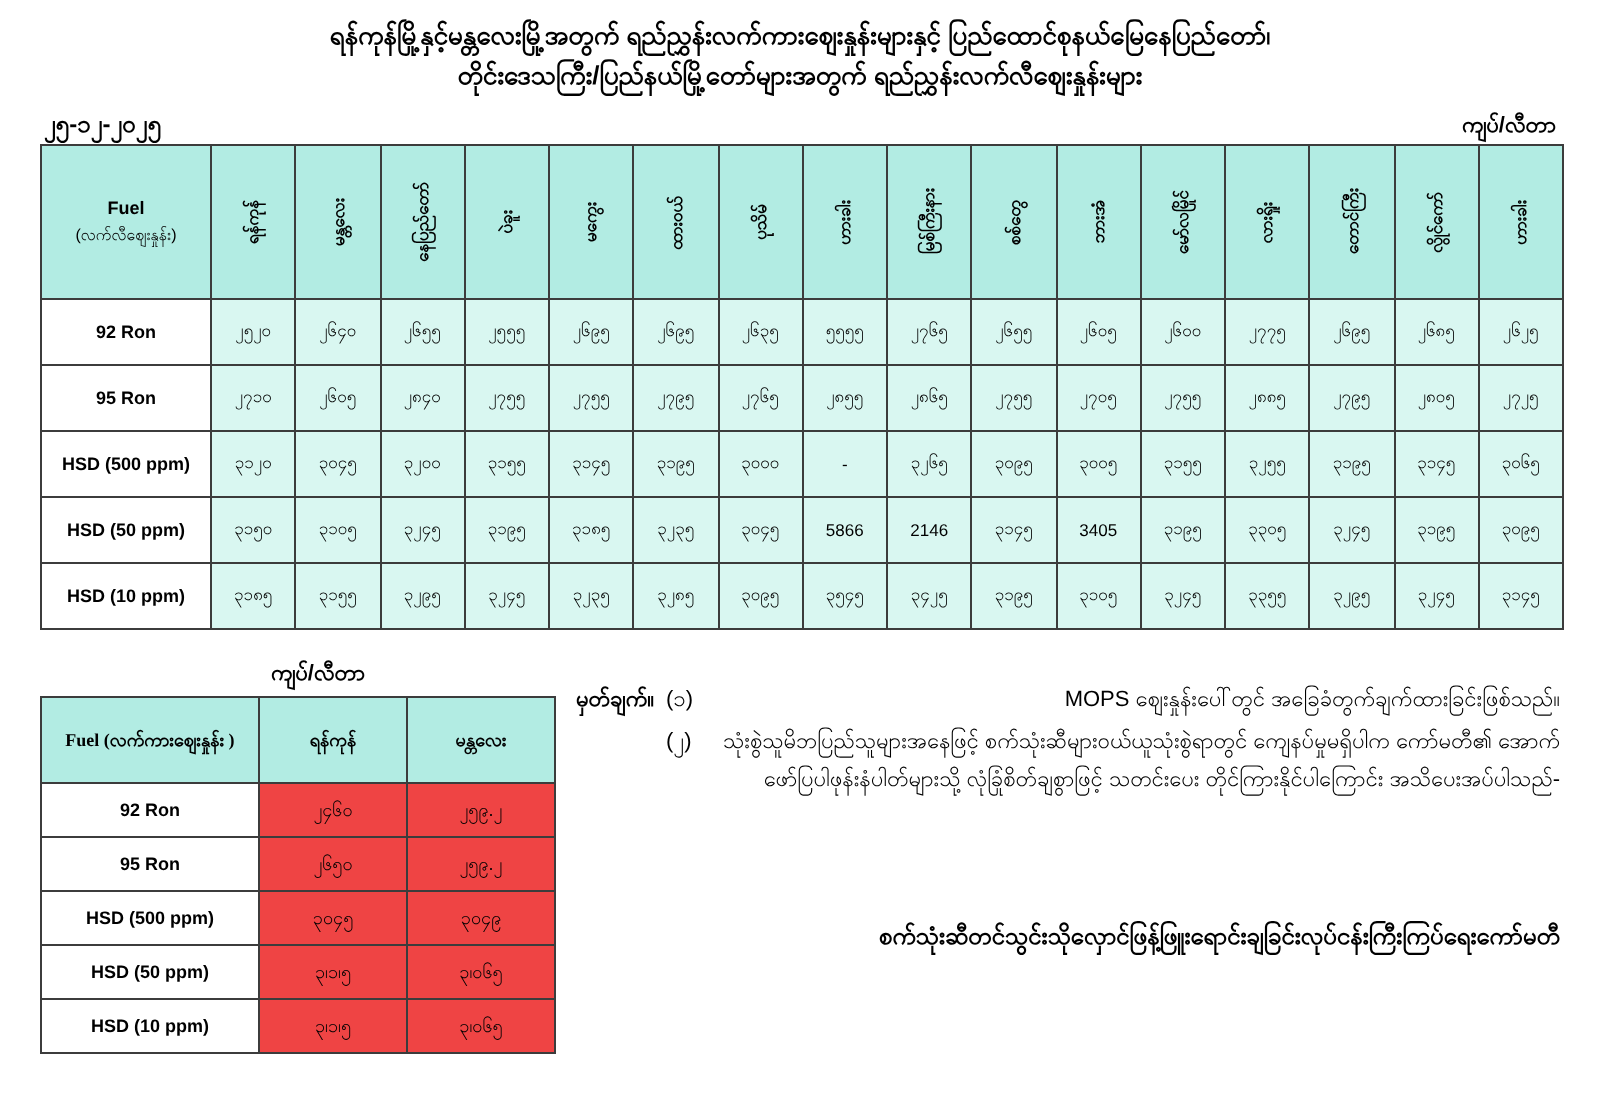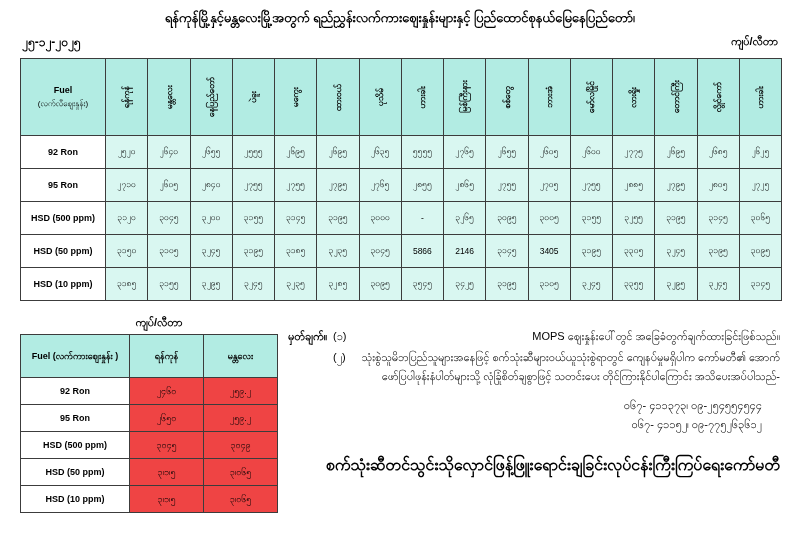--- a/index.html
+++ b/index.html
@@ -26,22 +26,22 @@
   }
   .title-line {
     font-size: 13px;
     font-weight: bold;
     line-height: 20px;
     letter-spacing: 0px;
   }
   .date-row {
     display: flex;
     justify-content: space-between;
-    align-items: flex-start;
-    padding: 6px 22px 6px 22px;
+    align-items: center;
+    padding: 6px 22px 0 22px;
     font-size: 12px;
     font-weight: bold;
   }
   .unit-label {
     font-size: 11px;
     font-weight: bold;
   }
   table.main-table {
     border-collapse: collapse;
     margin: 0 20px;
@@ -115,21 +115,21 @@
     vertical-align: middle;
     font-size: 9px;
   }
   table.small-table thead th {
     background: #b2ece3;
     height: 40px;
     font-weight: bold;
     font-size: 9px;
     line-height: 13px;
   }
-  table.small-table thead th.sm-fuel { width: 106px; }
+  table.small-table thead th.sm-fuel { width: 106px; font-family: Liberation Serif, serif; }
   table.small-table tbody td.rowlabel {
     font-weight: bold;
     font-size: 9px;
     line-height: 11px;
     padding: 3px 2px;
     background: #ffffff;
   }
   table.small-table tbody td.val {
     background: #ef4444;
     height: 24px;
@@ -163,31 +163,32 @@
     text-align: right;
     padding-right: 18px;
     font-size: 11px;
     line-height: 19px;
     margin-top: 10px;
   }
   .footer {
     position: absolute;
     right: 20px;
     bottom: 8px;
-    font-size: 16px;
+    font-size: 12px;
     font-weight: bold;
   }
 </style>
 </head>
 <body>
 
 <div class="page">
 
   <div class="title-block">
     <div class="title-line">ရန်ကုန်မြို့နှင့်မန္တလေးမြို့အတွက် ရည်ညွှန်းလက်ကားဈေးနှုန်းများနှင့် ပြည်ထောင်စုနယ်မြေနေပြည်တော်၊</div>
+    <div class="title-line">တိုင်းဒေသကြီး/ပြည်နယ်မြို့တော်များအတွက် ရည်ညွှန်းလက်လီဈေးနှုန်းများ</div>
   </div>
 
   <div class="date-row">
     <div>၂၅-၁၂-၂၀၂၅</div>
     <div class="unit-label">ကျပ်/လီတာ</div>
   </div>
 
   <table class="main-table">
     <thead>
       <tr>
@@ -398,22 +399,18 @@
       <div class="note-row">
         <div class="note-head">မှတ်ချက်။</div>
         <div class="note-num">(၁)</div>
         <div class="note-body">MOPS ဈေးနှုန်းပေါ်တွင် အခြေခံတွက်ချက်ထားခြင်းဖြစ်သည်။</div>
       </div>
       <div class="note-row">
         <div class="note-head" style="visibility:hidden">မှတ်ချက်။</div>
         <div class="note-num">(၂)</div>
         <div class="note-body">သုံးစွဲသူမိဘပြည်သူများအနေဖြင့် စက်သုံးဆီများဝယ်ယူသုံးစွဲရာတွင် ကျေနပ်မှုမရှိပါက ကော်မတီ၏ အောက်ဖော်ပြပါဖုန်းနံပါတ်များသို့ လုံခြုံစိတ်ချစွာဖြင့် သတင်းပေး တိုင်ကြားနိုင်ပါကြောင်း အသိပေးအပ်ပါသည်-</div>
       </div>
-      <div class="phones">
-        <div>၀၆၇- ၄၁၁၃၇၃၊ ၀၉-၂၅၄၅၅၄၅၄၄</div>
-        <div>၀၆၇- ၄၁၁၅၂၊ ၀၉-၇၇၅၂၆၃၆၁၂</div>
-      </div>
     </div>
   </div>
 
   <div class="footer">စက်သုံးဆီတင်သွင်းသိုလှောင်ဖြန့်ဖြူးရောင်းချခြင်းလုပ်ငန်းကြီးကြပ်ရေးကော်မတီ</div>
 
 </div>
 
 </body></html>

